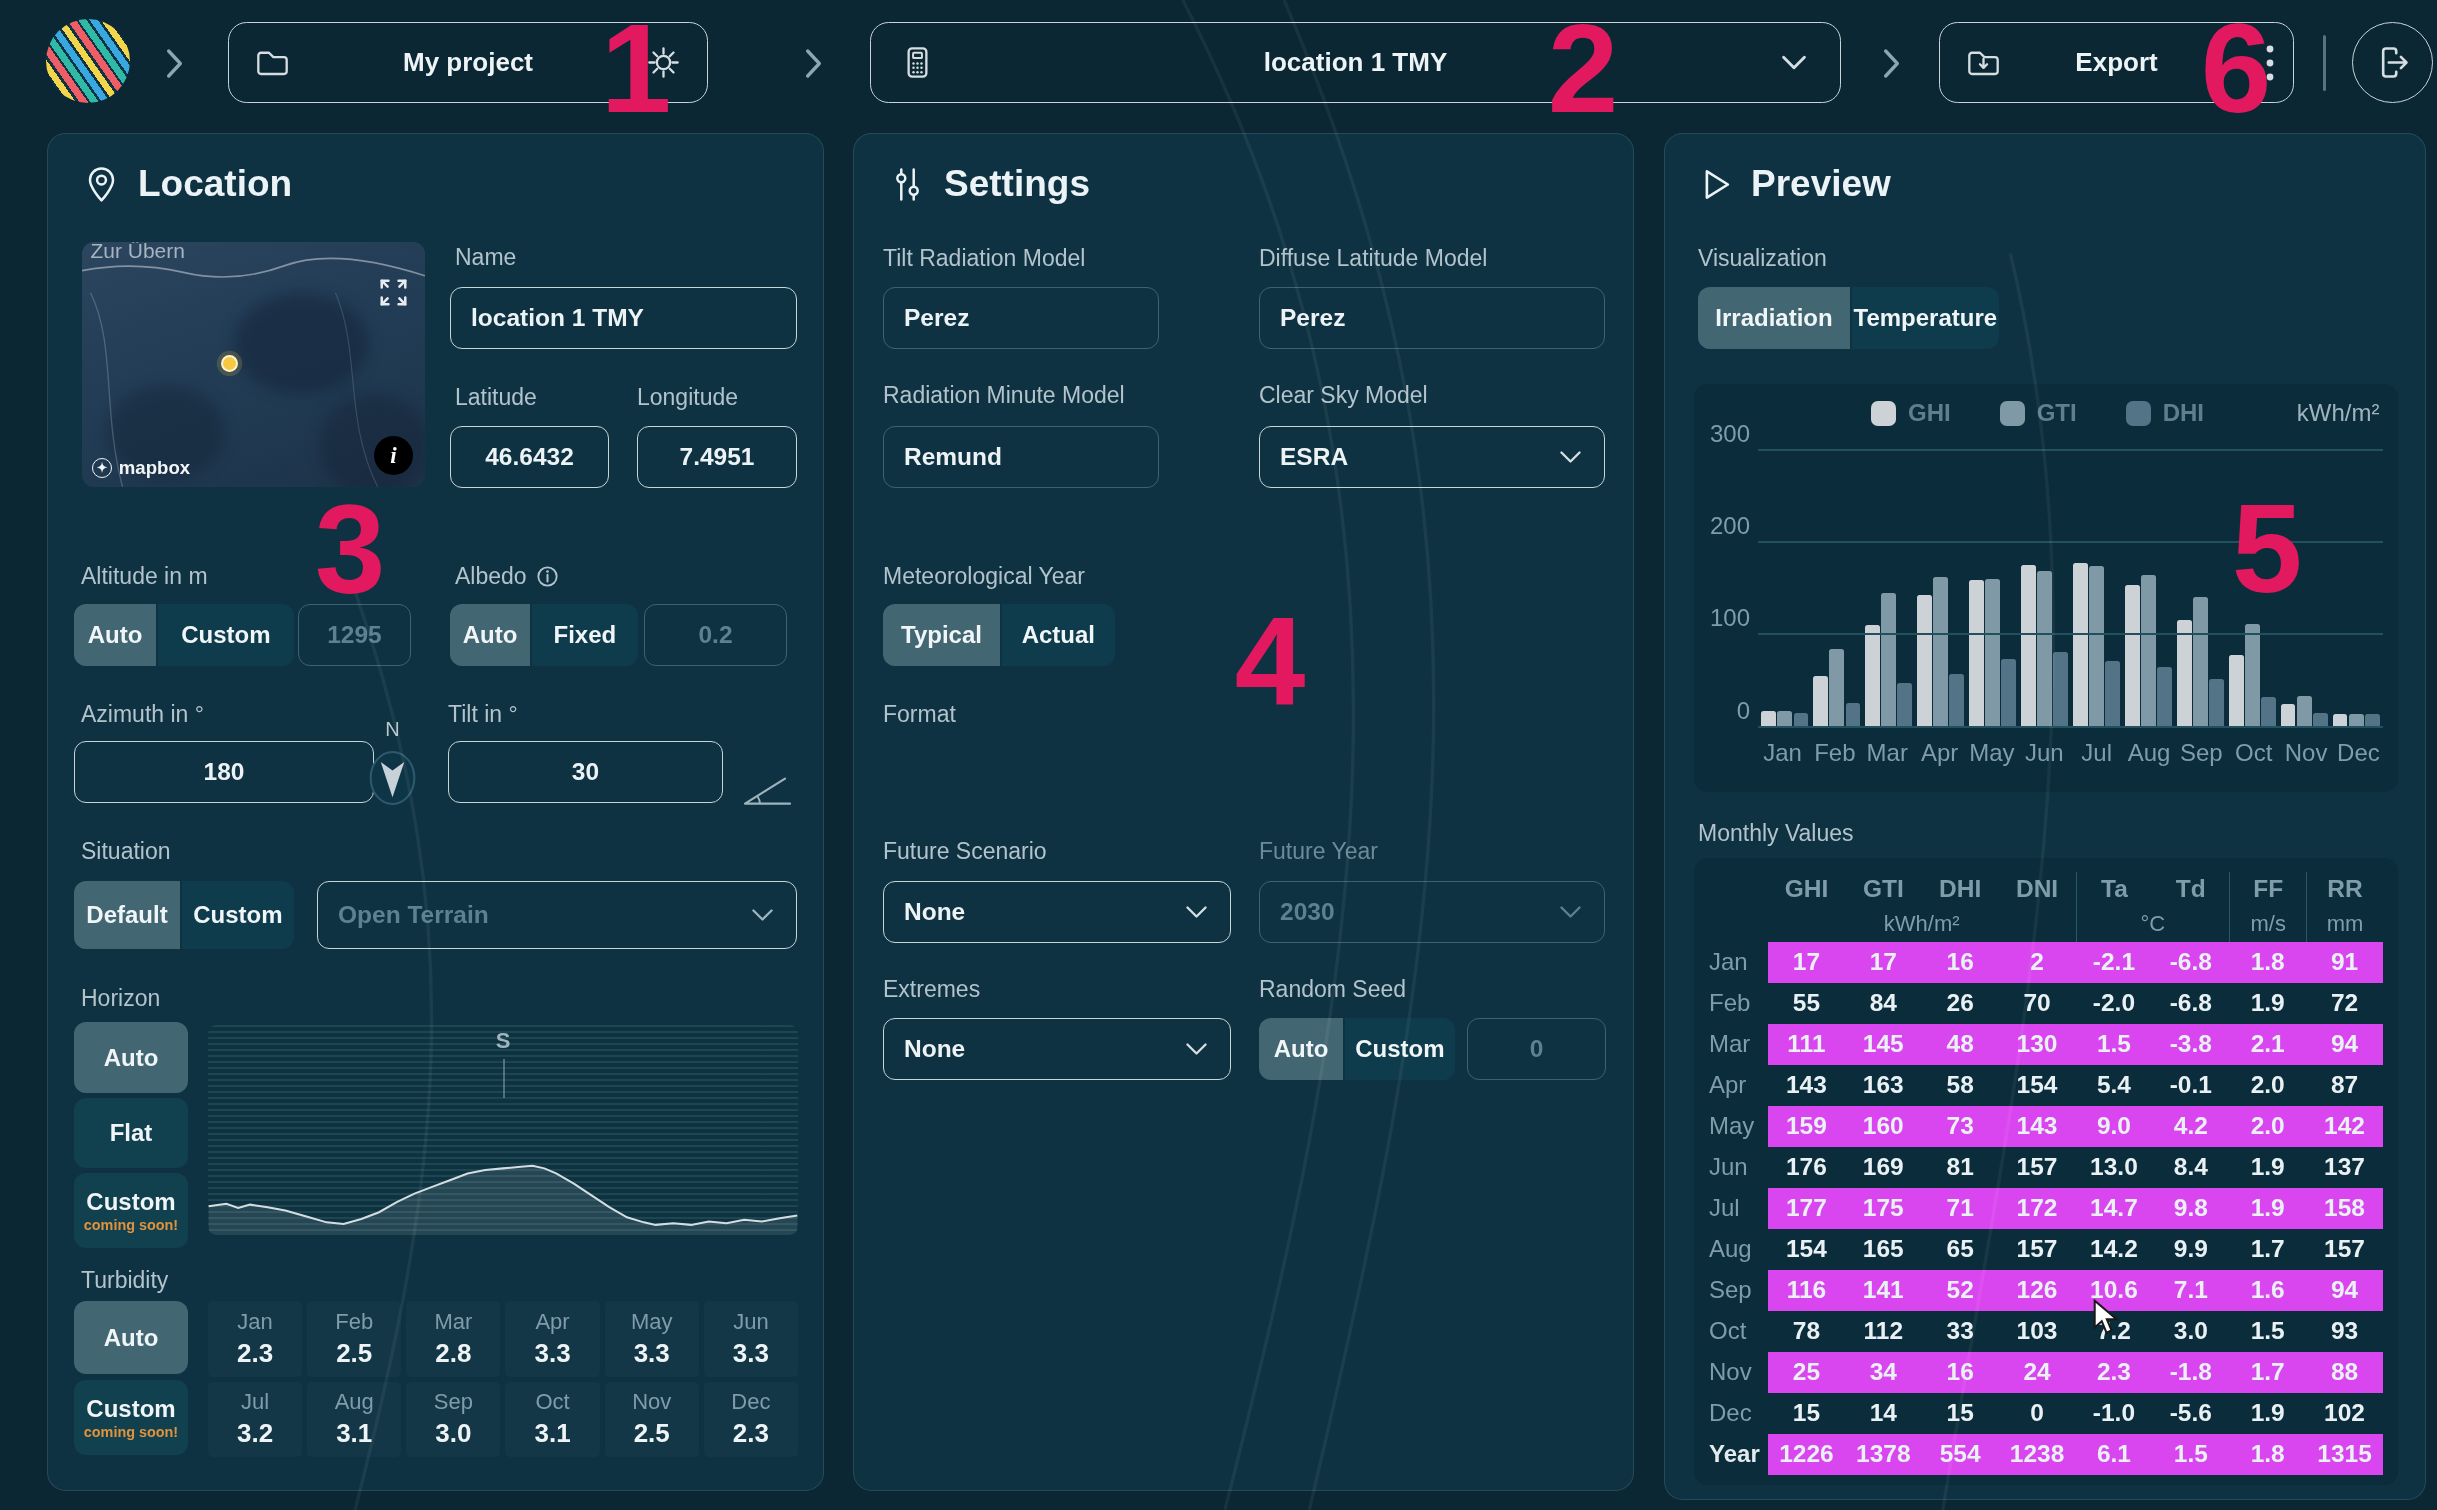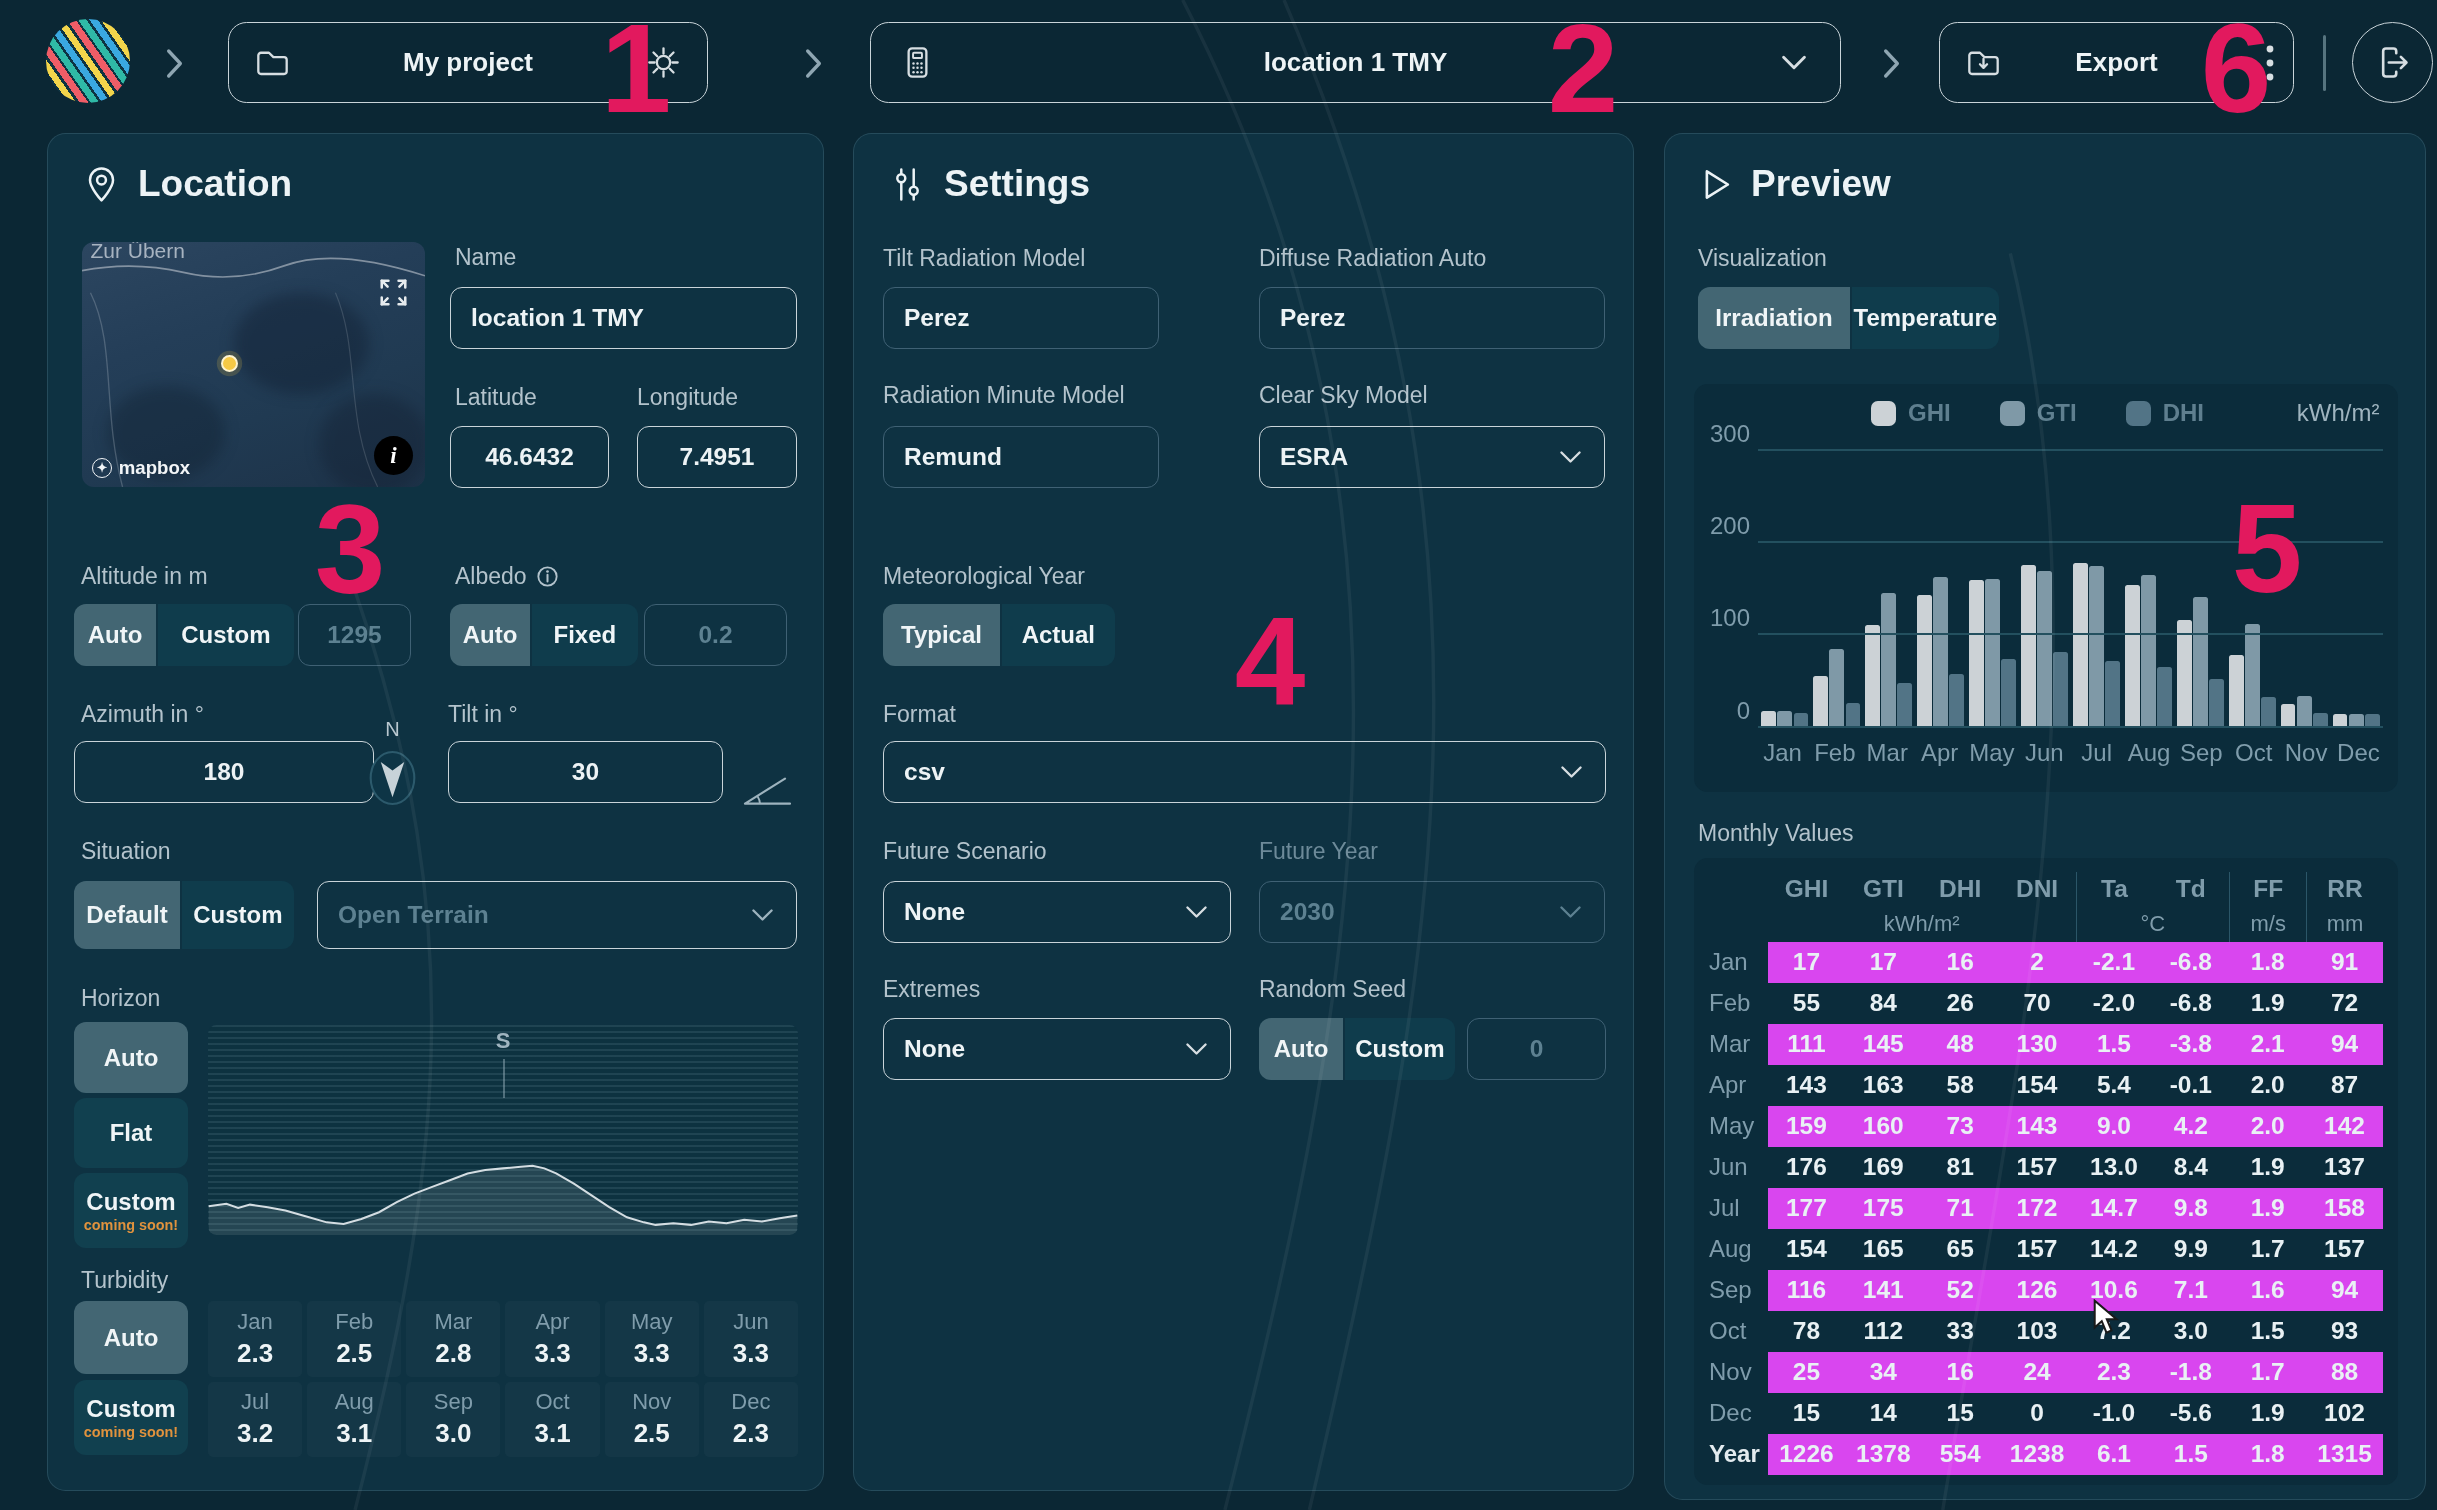--- a/index.html
+++ b/index.html
@@ -392,47 +392,41 @@
       <path d="M15 5 v34 M29 5 v34" stroke="#ecf3f6" stroke-width="2.8" stroke-linecap="round"></path>
       <circle cx="15" cy="15" r="4.5" fill="#0e3242" stroke="#ecf3f6" stroke-width="2.8"></circle>
       <circle cx="29" cy="29" r="4.5" fill="#0e3242" stroke="#ecf3f6" stroke-width="2.8"></circle>
     </svg>
     <span>Settings</span>
   </div>
 
   <div class="field-label" style="left:29px;top:111px;">Tilt Radiation Model</div>
   <div class="inputbox dimborder" style="left:29px;top:153px;width:276px;">Perez</div>
 
-  <div class="field-label" style="left:405px;top:111px;">Diffuse Radiation Auto</div>
+  <div class="field-label" style="left:405px;top:111px;">Diffuse Latitude Model</div>
   <div class="inputbox dimborder" style="left:405px;top:153px;width:346px;">Perez</div>
 
   <div class="field-label" style="left:29px;top:248px;">Radiation Minute Model</div>
   <div class="inputbox dimborder" style="left:29px;top:292px;width:276px;">Remund</div>
 
   <div class="field-label" style="left:405px;top:248px;">Clear Sky Model</div>
   <div class="inputbox" style="left:405px;top:292px;width:346px;">
     <span>ESRA</span>
     <svg class="chev" width="29" height="22" viewBox="0 0 32 24">
       <polyline points="6,7 16,17 26,7" fill="none" stroke="#d7dee2" stroke-width="2.6" stroke-linecap="round" stroke-linejoin="round"></polyline>
     </svg>
   </div>
 
   <div class="field-label" style="left:29px;top:429px;">Meteorological Year</div>
   <div class="toggle" style="left:29px;top:470px;width:232px;">
     <div class="seg sel" style="width:117px;">Typical</div>
     <div class="seg" style="flex:1;">Actual</div>
   </div>
 
   <div class="field-label" style="left:29px;top:567px;">Format</div>
-  <div class="inputbox" style="left:29px;top:607px;width:723px;">
-    <span>csv</span>
-    <svg class="chev" width="29" height="22" viewBox="0 0 32 24">
-      <polyline points="6,7 16,17 26,7" fill="none" stroke="#d7dee2" stroke-width="2.6" stroke-linecap="round" stroke-linejoin="round"></polyline>
-    </svg>
-  </div>
 
   <div class="field-label" style="left:29px;top:704px;">Future Scenario</div>
   <div class="inputbox" style="left:29px;top:747px;width:348px;">
     <span>None</span>
     <svg class="chev" width="29" height="22" viewBox="0 0 32 24">
       <polyline points="6,7 16,17 26,7" fill="none" stroke="#d7dee2" stroke-width="2.6" stroke-linecap="round" stroke-linejoin="round"></polyline>
     </svg>
   </div>
 
   <div class="field-label dim" style="left:405px;top:704px;">Future Year</div>

